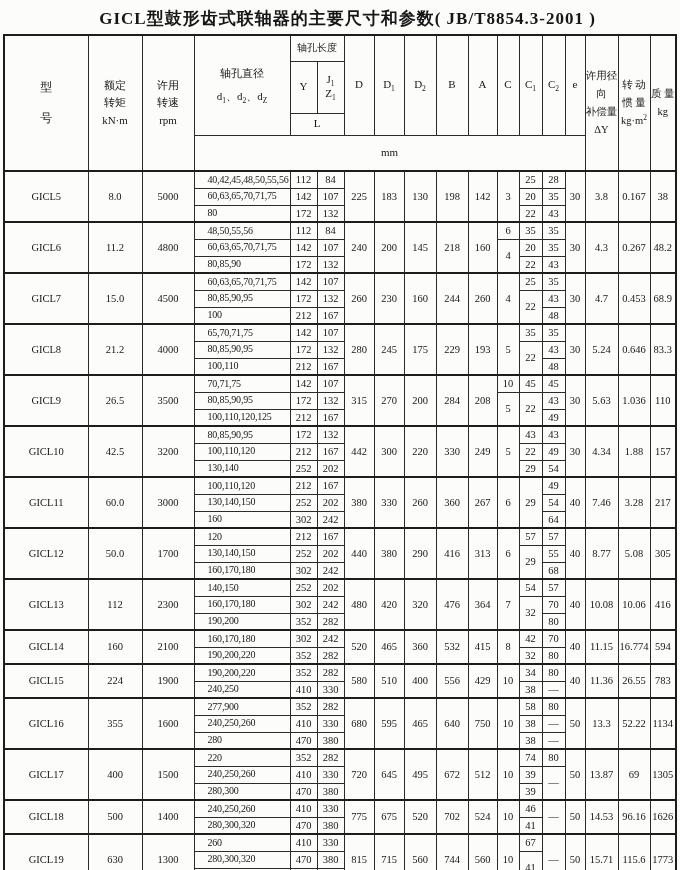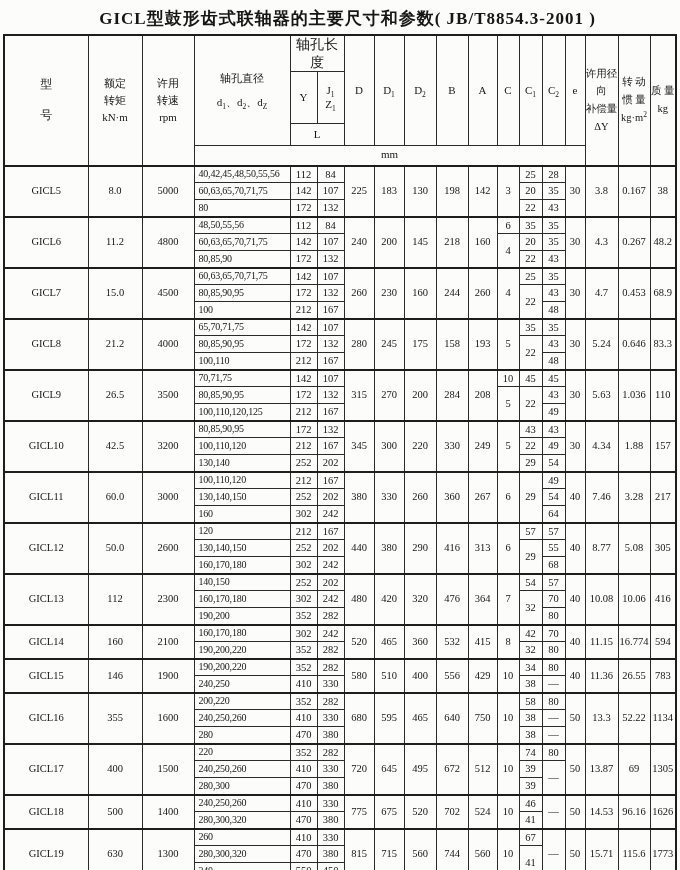--- a/index.html
+++ b/index.html
@@ -32,36 +32,36 @@
     padding:0;
     font-size:10.5px;
     line-height:1.25;
     white-space:pre-line;
     overflow:hidden;
   }
   thead th{font-weight:normal;font-size:11px;}
   thead tr.hr1{height:26px;}
   thead tr.hr2{height:52px;}
   thead tr.hr3{height:22px;}
-  thead tr.hr4{height:20px;border-radius:6px;}
+  thead tr.hr4{height:36px;border-radius:6px;}
   tbody tr{height:17px;}
   tbody td{font-size:10.5px;}
   td.d-col{
     text-align:left;
-    padding-left:4px;
+    padding-left:13px;
     white-space:nowrap;
     font-size:10px;
     letter-spacing:-0.2px;
   }
   tbody tr.group-start td{border-top:2px solid #1d1d1d;}
   th.model-h{font-size:12px;line-height:2.6;}
   th.bore-h{line-height:2.1;}
   th.torque-h,th.speed-h{line-height:1.55;}
   th.radial-h,th.inertia-h,th.mass-h{font-size:10.5px;line-height:1.7;}
-  th.borelen-h{font-size:14px;}
+  th.borelen-h{font-size:10px;}
   sub{font-size:7.5px;line-height:0;}
   sup{font-size:7.5px;line-height:0;}
 </style>
 </head>
 <body>
 
 <div class="title">GICL型鼓形齿式联轴器的主要尺寸和参数( JB/T8854.3-2001 )</div>
 
 <table>
   <colgroup>
@@ -233,21 +233,21 @@
       <tr class="group-start">
         <td rowspan="3">GICL8</td>
         <td rowspan="3">21.2</td>
         <td rowspan="3">4000</td>
         <td class="d-col">65,70,71,75</td>
         <td>142</td>
         <td>107</td>
         <td rowspan="3">280</td>
         <td rowspan="3">245</td>
         <td rowspan="3">175</td>
-        <td rowspan="3">158</td>
+        <td rowspan="3">229</td>
         <td rowspan="3">193</td>
         <td rowspan="3">5</td>
         <td>35</td>
         <td>35</td>
         <td rowspan="3">30</td>
         <td rowspan="3">5.24</td>
         <td rowspan="3">0.646</td>
         <td rowspan="3">83.3</td>
       </tr>
       <tr>
@@ -297,21 +297,21 @@
         <td>167</td>
         <td>49</td>
       </tr>
       <tr class="group-start">
         <td rowspan="3">GICL10</td>
         <td rowspan="3">42.5</td>
         <td rowspan="3">3200</td>
         <td class="d-col">80,85,90,95</td>
         <td>172</td>
         <td>132</td>
-        <td rowspan="3">345</td>
+        <td rowspan="3">442</td>
         <td rowspan="3">300</td>
         <td rowspan="3">220</td>
         <td rowspan="3">330</td>
         <td rowspan="3">249</td>
         <td rowspan="3">5</td>
         <td>43</td>
         <td>43</td>
         <td rowspan="3">30</td>
         <td rowspan="3">4.34</td>
         <td rowspan="3">1.88</td>
@@ -359,21 +359,21 @@
       </tr>
       <tr>
         <td class="d-col">160</td>
         <td>302</td>
         <td>242</td>
         <td>64</td>
       </tr>
       <tr class="group-start">
         <td rowspan="3">GICL12</td>
         <td rowspan="3">50.0</td>
-        <td rowspan="3">2600</td>
+        <td rowspan="3">1700</td>
         <td class="d-col">120</td>
         <td>212</td>
         <td>167</td>
         <td rowspan="3">440</td>
         <td rowspan="3">380</td>
         <td rowspan="3">290</td>
         <td rowspan="3">416</td>
         <td rowspan="3">313</td>
         <td rowspan="3">6</td>
         <td>57</td>
@@ -451,21 +451,21 @@
       </tr>
       <tr>
         <td class="d-col">190,200,220</td>
         <td>352</td>
         <td>282</td>
         <td>32</td>
         <td>80</td>
       </tr>
       <tr class="group-start">
         <td rowspan="2">GICL15</td>
-        <td rowspan="2">146</td>
+        <td rowspan="2">224</td>
         <td rowspan="2">1900</td>
         <td class="d-col">190,200,220</td>
         <td>352</td>
         <td>282</td>
         <td rowspan="2">580</td>
         <td rowspan="2">510</td>
         <td rowspan="2">400</td>
         <td rowspan="2">556</td>
         <td rowspan="2">429</td>
         <td rowspan="2">10</td>
@@ -480,21 +480,21 @@
         <td class="d-col">240,250</td>
         <td>410</td>
         <td>330</td>
         <td>38</td>
         <td>—</td>
       </tr>
       <tr class="group-start">
         <td rowspan="3">GICL16</td>
         <td rowspan="3">355</td>
         <td rowspan="3">1600</td>
-        <td class="d-col">200,220</td>
+        <td class="d-col">277,900</td>
         <td>352</td>
         <td>282</td>
         <td rowspan="3">680</td>
         <td rowspan="3">595</td>
         <td rowspan="3">465</td>
         <td rowspan="3">640</td>
         <td rowspan="3">750</td>
         <td rowspan="3">10</td>
         <td>58</td>
         <td>80</td>

